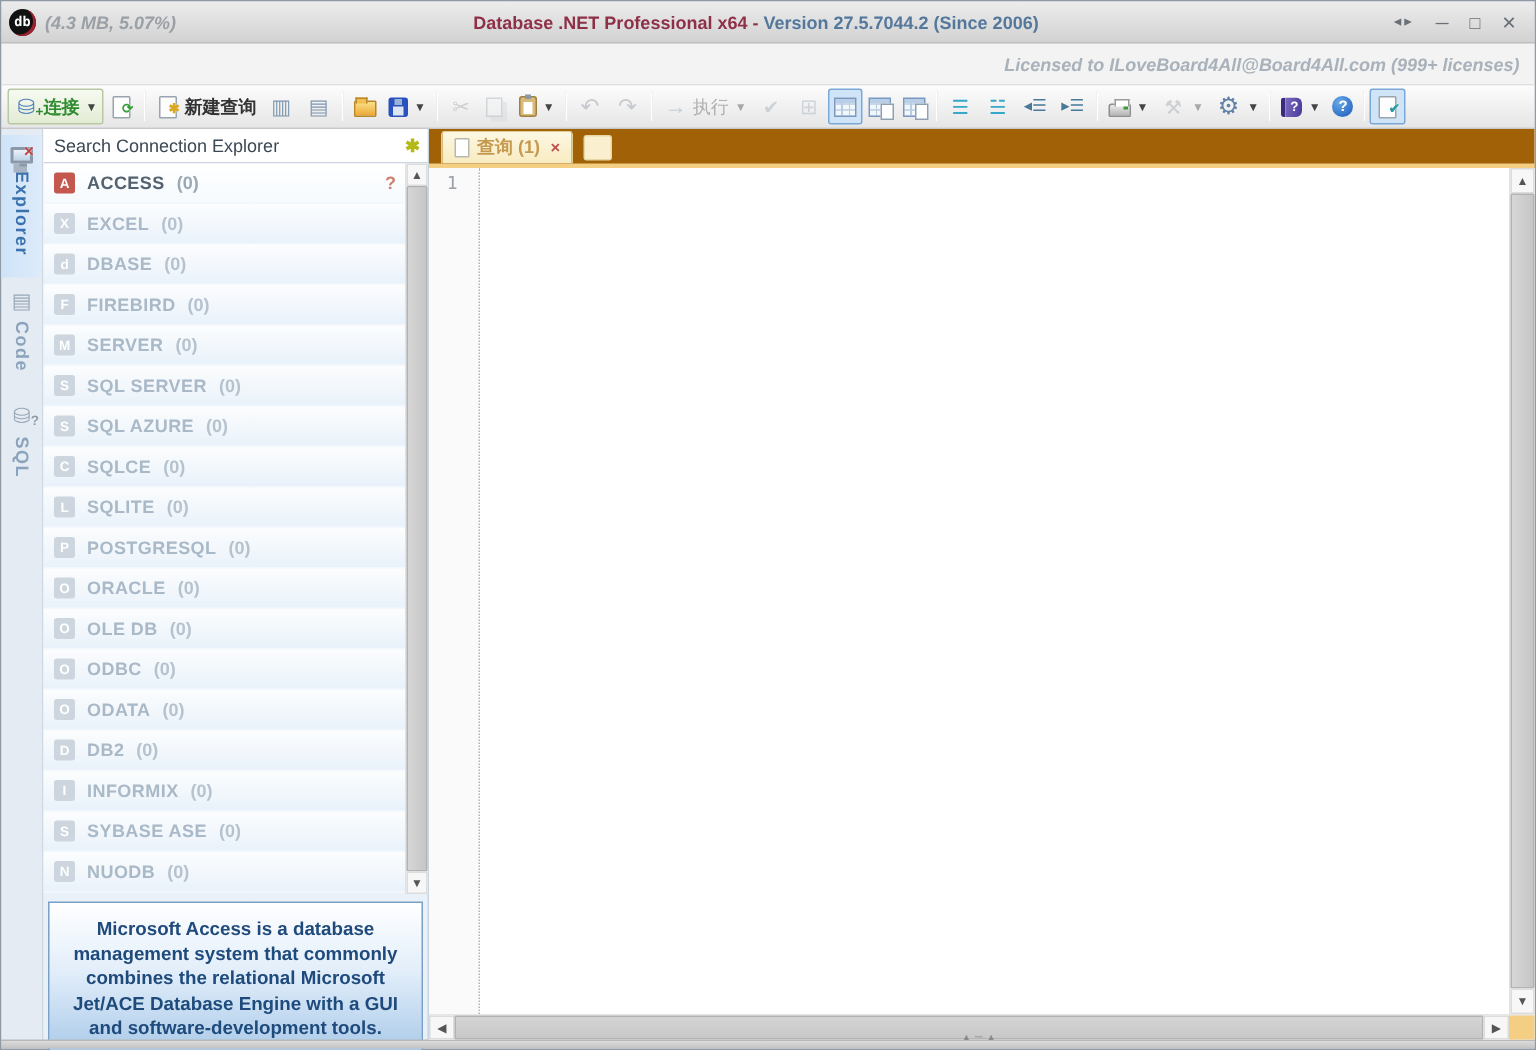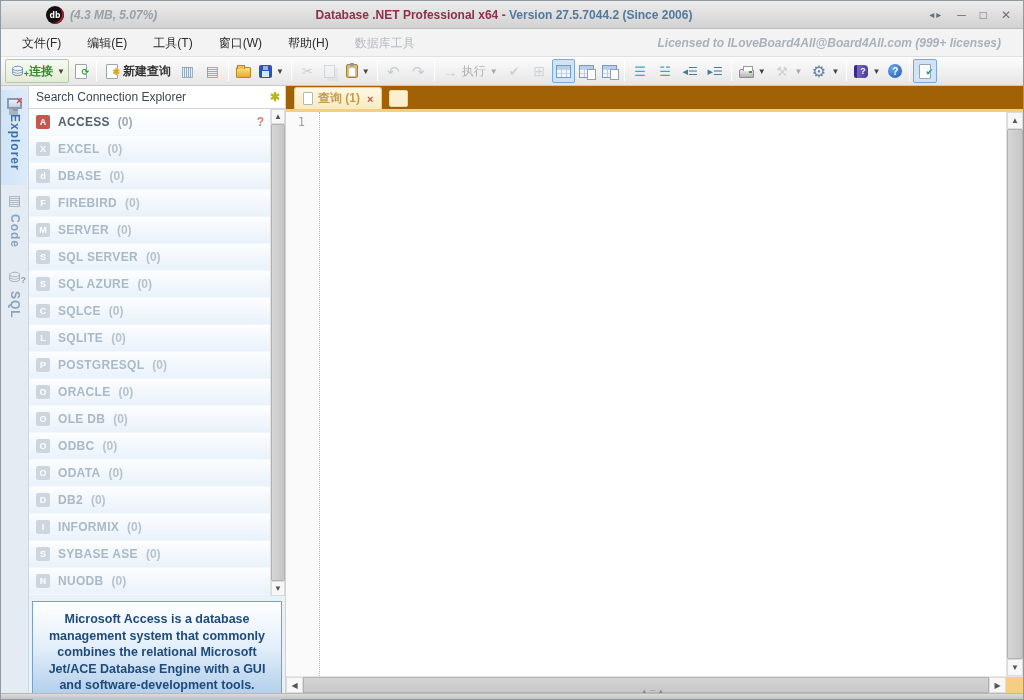--- a/index.html
+++ b/index.html
@@ -1,35 +1,35 @@
 <!DOCTYPE html>
 <html><head>
 <meta charset="utf-8">
 <style>
   * { margin:0; padding:0; box-sizing:border-box; }
   html,body { width:1024px; height:700px; font-family:"Liberation Sans", sans-serif; font-size:12px; background:#cfd4d9; overflow:hidden; }
   .window { width:1024px; height:700px; border:1px solid #8f9aa5; display:flex; flex-direction:column; background:#e9eef4; }
 
   
-  .titlebar { height:28px; flex:0 0 28px; position:relative; background:linear-gradient(#ececec,#d2d2d2); border-bottom:1px solid #bdbdbd; display:flex; align-items:center;padding-left:40px; }
+  .titlebar { height:28px; flex:0 0 28px; position:relative; background:linear-gradient(#ececec,#d2d2d2); border-bottom:1px solid #bdbdbd; display:flex; align-items:center; }
   .appicon { width:18px; height:18px; margin:0 6px 0 5px; border-radius:50%; background:#111; color:#fff; font-family:"DejaVu Sans Mono",monospace; font-size:9px; font-weight:bold; display:flex; align-items:center; justify-content:center; box-shadow:inset -2px -1px 0 #a02030; }
   .mem { color:#9aa0a6; font-style:italic; font-weight:bold; }
   .title-center { position:absolute; left:0; right:16px; text-align:center; pointer-events:none; }
   .title-product { color:#8e3048; font-weight:bold; }
   .title-sep { color:#8e3048; font-weight:bold; }
   .title-version { color:#54789c; font-weight:bold; }
   .winbtns { margin-left:auto; display:flex; align-items:center; gap:14px; padding-right:12px; color:#6a7078; font-size:12px; }
   .winbtn { cursor:default; line-height:14px; }
   .winbtn.nav { letter-spacing:2px; font-size:10px; }
 
   
   .menubar { height:28px; flex:0 0 28px; background:#f3f3f3; border-bottom:1px solid #e0e0e0; display:flex; align-items:center; padding-left:8px; }
   .menu-item { padding:0 13px; line-height:26px; color:#2b2b2b; }
   .menu-item.disabled { color:#b4bac0; }
-  .license { margin-left:auto; padding-right:22px; color:#a9b2bb; font-style:italic; font-weight:bold; }
+  .license { margin-left:auto; padding-right:10px; color:#a9b2bb; font-style:italic; font-weight:bold; }
 
   
   .toolbar { height:29px; flex:0 0 29px; background:linear-gradient(#fcfcfc,#e6e6e6); border-bottom:1px solid #c8c8c8; display:flex; align-items:center; padding-left:4px; }
   .tb-btn { display:inline-flex; align-items:center; gap:3px; height:24px; padding:0 3px; border:1px solid transparent; border-radius:2px; }
   .tb-btn.highlight { background:linear-gradient(#f7faf2,#e2ecd4); border-color:#b9c8a4; }
   .tb-btn.selected { background:#cfe4f7; border-color:#7aa8d8; }
   .tb-btn.disabled { opacity:.42; }
   .tb-label { font-weight:bold; color:#333; white-space:nowrap; }
   .tb-btn[data-name="connect-button"] .tb-label { color:#2e8b2e; }
   .tb-btn[data-name="execute-button"] .tb-label { color:#555; font-weight:normal; }
@@ -137,28 +137,20 @@
     </span>
     <span class="winbtns" data-name="window-controls">
       <span class="winbtn nav" data-name="window-nav-arrows-icon">◂▸</span>
       <span class="winbtn" data-name="minimize-icon">─</span>
       <span class="winbtn" data-name="maximize-icon">□</span>
       <span class="winbtn" data-name="close-icon">✕</span>
     </span>
   </div>
 
   <div class="menubar" data-name="menubar">
-    <span data-name="menubar-items" style="display:flex;">
-        <span class="menu-item" data-name="menu-file">文件(F)</span>
-        <span class="menu-item" data-name="menu-edit">编辑(E)</span>
-        <span class="menu-item" data-name="menu-tools">工具(T)</span>
-        <span class="menu-item" data-name="menu-window">窗口(W)</span>
-        <span class="menu-item" data-name="menu-help">帮助(H)</span>
-        <span class="menu-item disabled" data-name="menu-db-tools">数据库工具</span>
-      </span>
     <span class="license" data-name="license-text">Licensed to ILoveBoard4All@Board4All.com (999+ licenses)</span>
   </div>
 
   <div class="toolbar" data-name="toolbar">
       <span class="tb-btn highlight" data-name="connect-button">
         <span class="ic" data-name="connect-icon" style="color: rgb(79, 129, 189); font-size: 14px;">⛁<span class="ov" style="color: rgb(46, 139, 46);">+</span></span>
         <span class="tb-label" data-name="connect-button-label">连接</span>
         <span class="tb-dd" data-name="chevron-down-icon">▼</span>
       </span>
       <span class="tb-btn" data-name="refresh-button">

